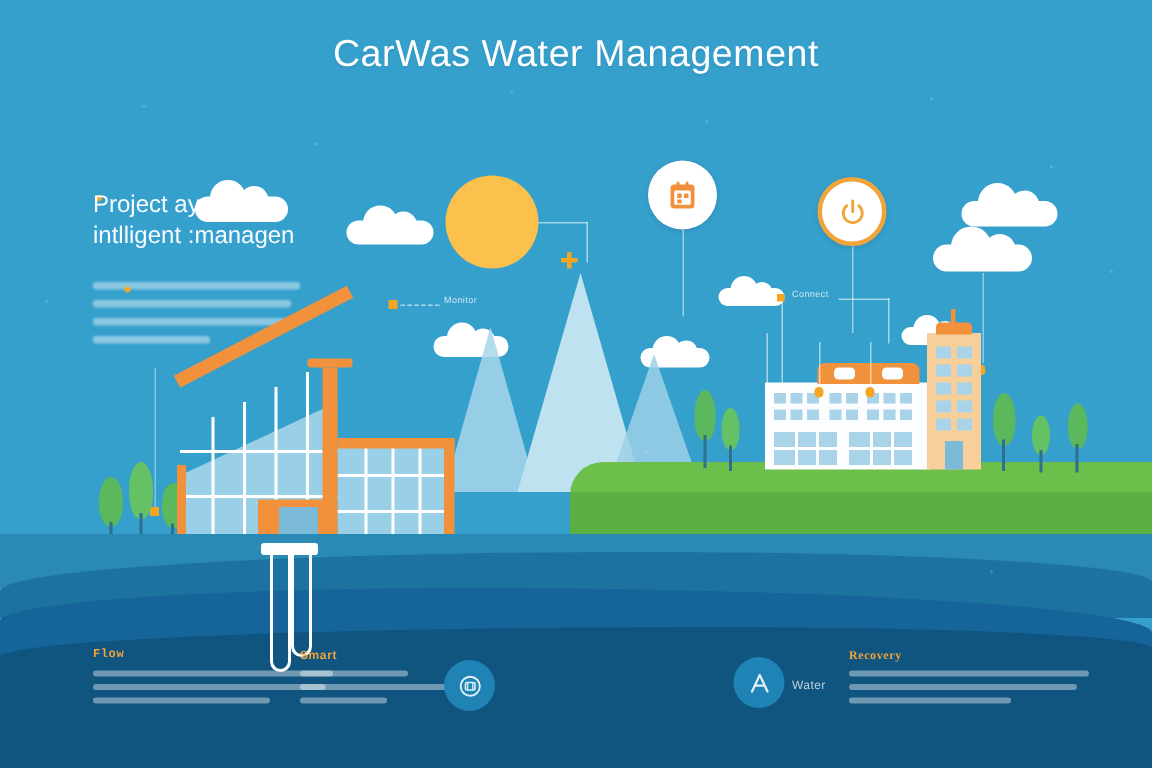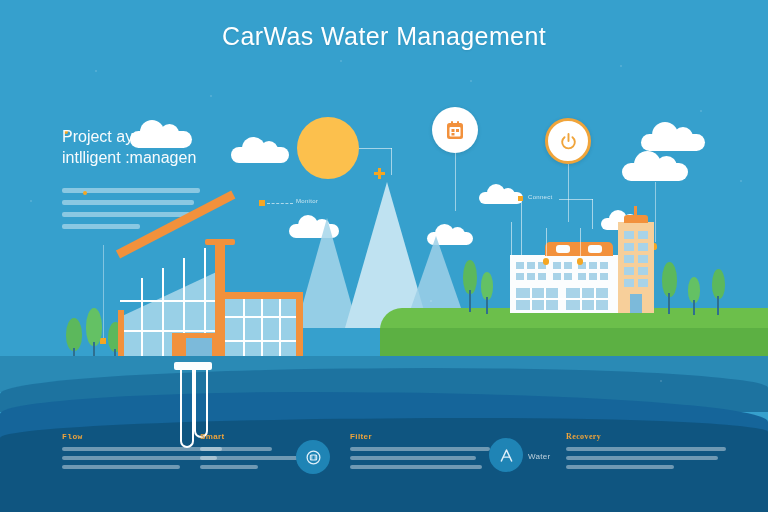--- a/index.html
+++ b/index.html
@@ -360,26 +360,20 @@
 
   <div class="badge-circ" style="left:296px;top:440px;">
     <svg width="17" height="17" viewBox="0 0 24 24">
       <circle cx="12" cy="12" r="9" fill="none" stroke="#dff0fa" stroke-width="1.8"></circle>
       <rect x="7.5" y="8.5" width="9" height="7" rx="1.4" fill="none" stroke="#dff0fa" stroke-width="1.5"></rect>
       <line x1="9.6" y1="8.5" x2="9.6" y2="15.5" stroke="#dff0fa" stroke-width="1.2"></line>
       <line x1="14.4" y1="8.5" x2="14.4" y2="15.5" stroke="#dff0fa" stroke-width="1.2"></line>
     </svg>
   </div>
 
-  <div class="fact" style="left:350px;top:432px;width:145px;">
-    <div class="fact-h">Filter</div>
-    <div class="fact-line" style="width:140px;"></div>
-    <div class="fact-line" style="width:126px;"></div>
-    <div class="fact-line" style="width:132px;"></div>
-  </div>
 
   <div class="badge-circ" style="left:489px;top:438px;">
     <svg width="19" height="19" viewBox="0 0 24 24">
       <path d="M5.5 19 L12 5 L18.5 19" fill="none" stroke="#dff0fa" stroke-width="1.9" stroke-linecap="round" stroke-linejoin="round"></path>
       <line x1="8.3" y1="14" x2="15.7" y2="14" stroke="#dff0fa" stroke-width="1.7" stroke-linecap="round"></line>
     </svg>
   </div>
   <div class="badge-label" style="left:528px;top:452px;">Water</div>
 
   <div class="fact" style="left:566px;top:432px;width:168px;font-family:Liberation Serif, serif;">

